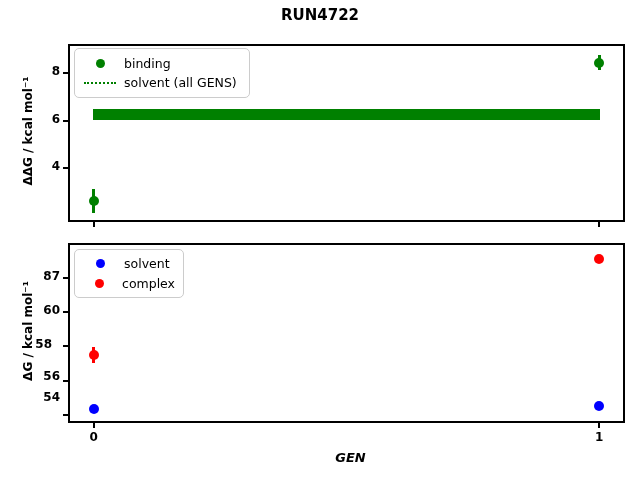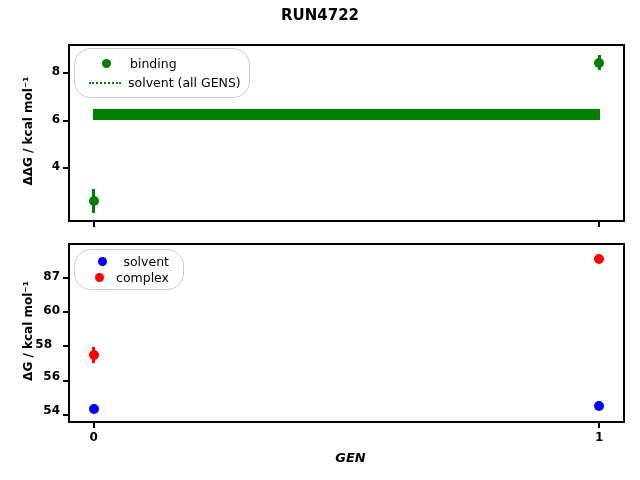--- a/index.html
+++ b/index.html
@@ -11,22 +11,22 @@
   .ylabel{position:absolute;width:240px;text-align:center;font-weight:bold;font-size:12px;
           transform:rotate(-90deg);}
   .xlabel{position:absolute;text-align:center;font-weight:bold;font-size:13px;}
   .ytick{position:absolute;width:5px;height:2px;background:#000;}
   .xtick{position:absolute;width:2px;height:5px;background:#000;}
   .yticklabel{position:absolute;width:38px;text-align:right;font-weight:bold;font-size:12px;}
   .xticklabel{position:absolute;width:24px;text-align:center;font-weight:bold;font-size:12px;}
   .band{position:absolute;}
   .errbar{position:absolute;width:3px;}
   .marker{position:absolute;width:10px;height:10px;border-radius:50%;}
-  .legend{position:absolute;border:1px solid #cccccc;border-radius:17px;
-          background:rgba(255,255,255,.92);padding:2px 14px;box-sizing:border-box;
+  .legend{position:absolute;border:1px solid #cccccc;border-radius:5px;
+          background:rgba(255,255,255,.92);padding:2px 8px;box-sizing:border-box;
           display:flex;flex-direction:column;justify-content:space-evenly;}
   .lrow{display:flex;align-items:center;}
   .lhandle{width:34px;display:flex;justify-content:center;align-items:center;}
   .ldot{width:9px;height:9px;border-radius:50%;}
   .lline{width:32px;border-top:2.5px dotted #008000;}
   .ltext{margin-left:7px;font-size:12.5px;white-space:nowrap;}
 </style>
 </head>
 <body>
 
@@ -59,39 +59,39 @@
       </div>
       <div class="lrow">
         <div class="lhandle">
           <div class="lline" style="border-top-color: rgb(0, 128, 0);"></div>
         </div>
         <div class="ltext">solvent (all GENS)</div>
       </div>
     </div>
     <div class="axes" style="left: 68px; top: 243px; width: 557px; height: 180px;"></div>
     <div class="ytick" style="left: 63px; top: 413.99px;"></div>
-    <div class="yticklabel" style="left: 22px; top: 403px;">54</div>
+    <div class="yticklabel" style="left: 22px; top: 390px;">54</div>
     <div class="ytick" style="left: 63px; top: 379.649px;"></div>
     <div class="yticklabel" style="left: 22px; top: 369px;">56</div>
     <div class="ytick" style="left: 63px; top: 345.307px;"></div>
     <div class="yticklabel" style="left: 14px; top: 337.307px;">58</div>
     <div class="ytick" style="left: 63px; top: 310.966px;"></div>
     <div class="yticklabel" style="left: 22px; top: 302.966px;">60</div>
     <div class="ytick" style="left: 63px; top: 276.624px;"></div>
     <div class="yticklabel" style="left: 22px; top: 268.624px;">87</div>
     <div class="xtick" style="left: 92.7578px; top: 423px;"></div>
     <div class="xticklabel" style="left: 81.7578px; top: 430px;">0</div>
     <div class="xtick" style="left: 598.242px; top: 423px;"></div>
     <div class="xticklabel" style="left: 587.242px; top: 430px;">1</div>
     <div class="marker" style="left: 88.7578px; top: 403.98px; background: rgb(0, 0, 255);"></div>
     <div class="marker" style="left: 594.242px; top: 401.405px; background: rgb(0, 0, 255);"></div>
     <div class="errbar" style="left: 92.2578px; top: 347.166px; height: 15.4537px; background: rgb(255, 0, 0);"></div>
     <div class="marker" style="left: 88.7578px; top: 349.893px; background: rgb(255, 0, 0);"></div>
     <div class="marker" style="left: 594.242px; top: 253.737px; background: rgb(255, 0, 0);"></div>
-    <div class="legend" style="left: 74px; top: 249px; width: 110px; height: 41px;">
+    <div class="legend" style="left: 74px; top: 249px; width: 110px; height: 49px;">
       <div class="lrow">
         <div class="lhandle">
           <div class="ldot" style="background: rgb(0, 0, 255);"></div>
         </div>
         <div class="ltext">solvent</div>
       </div>
       <div class="lrow">
         <div class="lhandle">
           <div class="ldot" style="background: rgb(255, 0, 0);"></div>
         </div>

